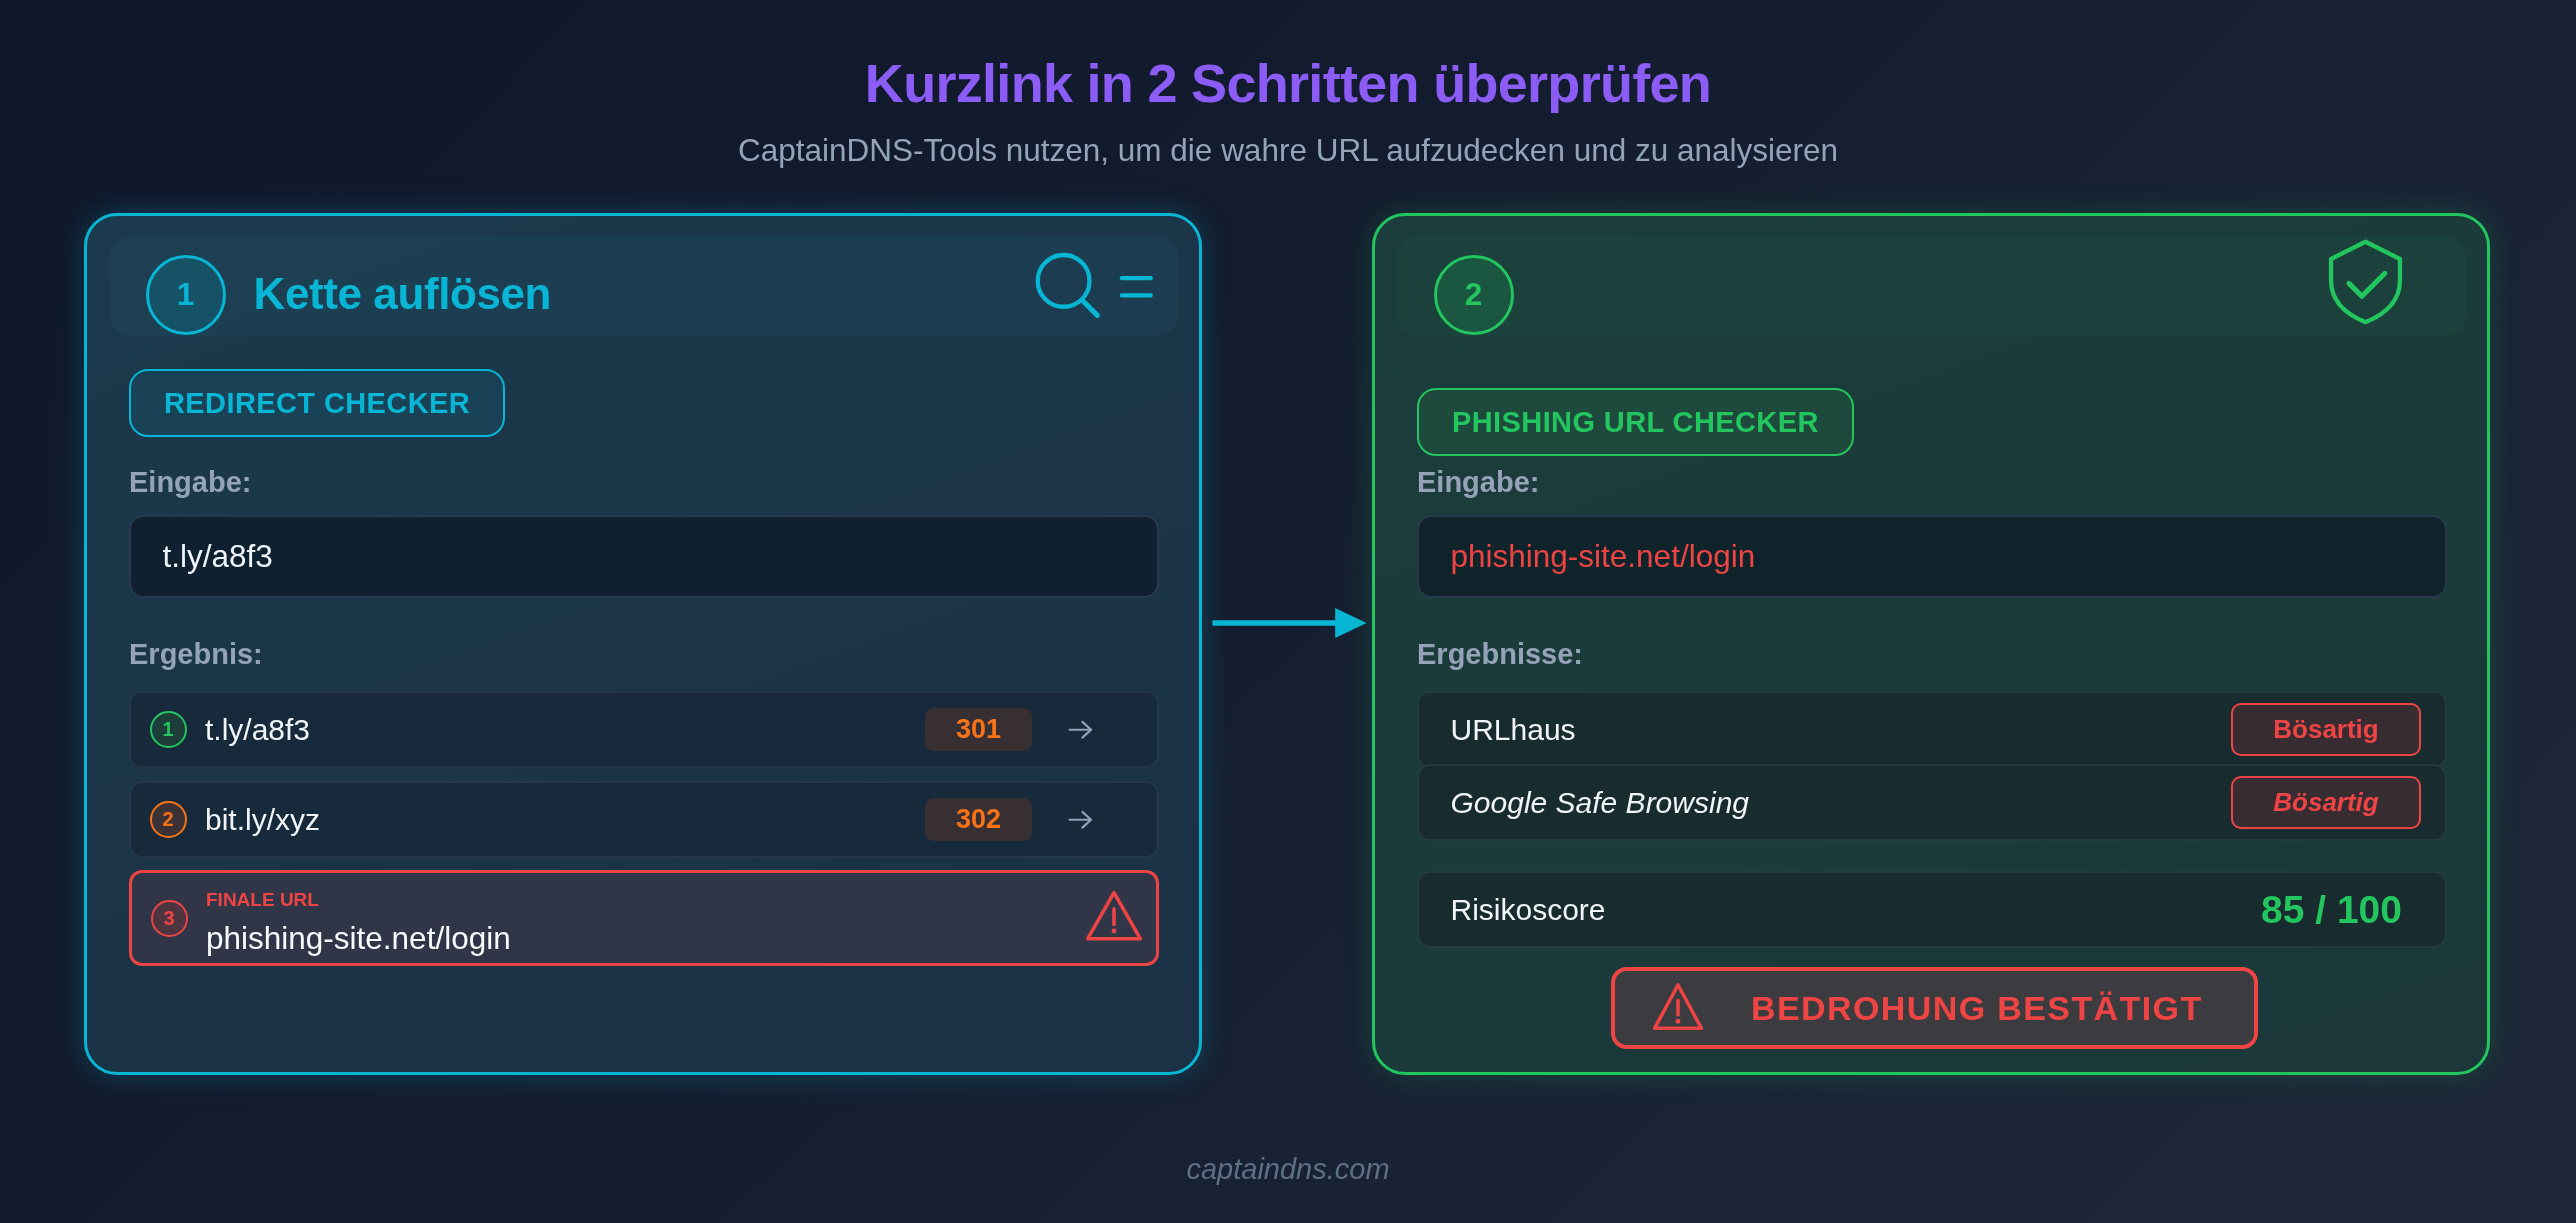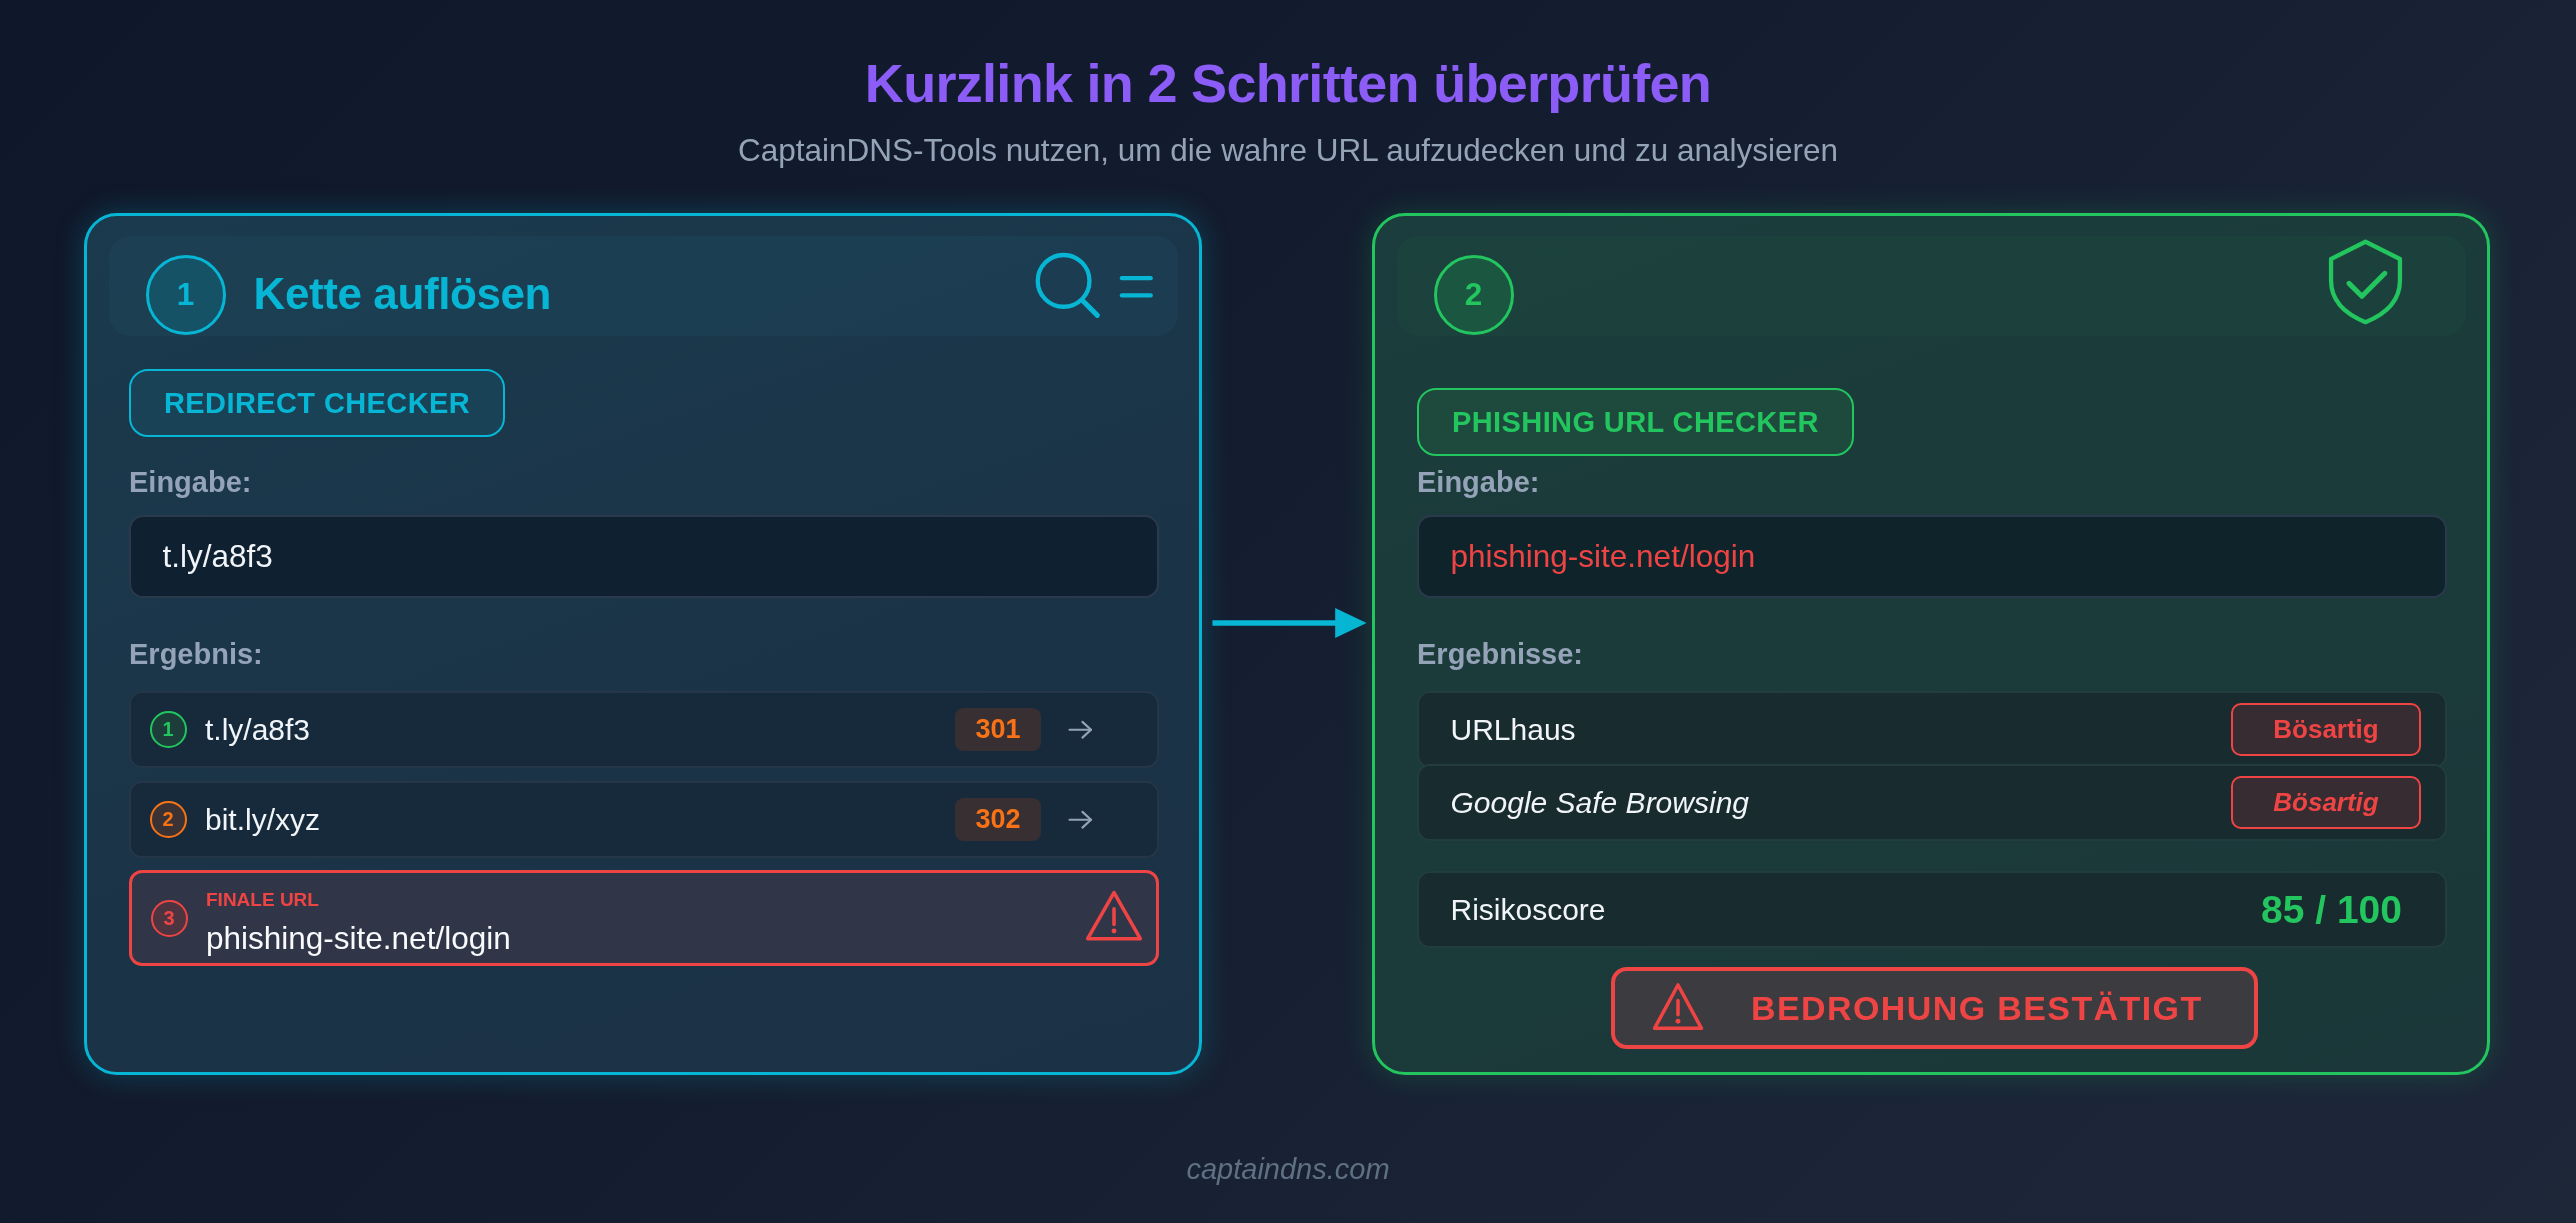--- a/index.html
+++ b/index.html
@@ -81,23 +81,23 @@
   .panel.right .row { background: #182b2f; border-color: #223c40; }
   .num-circle {
     position: absolute; left: 18.6px; width: 37px; height: 37px; border-radius: 50%; border: 2.9px solid;
     display: flex; align-items: center; justify-content: center; font-size: 20px; font-weight: 700;
   }
   .num-green { border-color: #22c55e; color: #22c55e; background: #1c3d3a; }
   .num-orange { border-color: #f97316; color: #f97316; background: #3a3234; }
   .num-red { border-color: #ef4444; color: #ef4444; background: #4c3440; }
   .row-url { position: absolute; left: 74px; font-size: 30px; color: #f1f5f9; }
   .status-code {
-    position: absolute; left: 794px; width: 86px; height: 43px; border-radius: 8.6px;
+    position: absolute; left: 794px; width: 107px; height: 43px; border-radius: 8.6px;
     background: #382f33; color: #f97316; font-size: 27px; font-weight: 700;
-    display: flex; align-items: center; justify-content: center; margin-left: 30px;
+    display: flex; align-items: center; justify-content: center;
   }
   .row-arrow { position: absolute; left: 937px; }
   .row.final {
     background: #303548 !important; border: 3.6px solid #ef4444 !important; height: 96px;
   }
   .final-label { position: absolute; left: 74px; top: 15.7px; font-size: 19px; font-weight: 700; color: #ef4444; }
   .final-url { position: absolute; left: 74px; top: 47px; font-size: 31.5px; color: #f8fafc; }
   .res-name { position: absolute; left: 31.5px; font-size: 30px; color: #f1f5f9; }
   .verdict {
     position: absolute; right: 24px; width: 190px; height: 53px; border-radius: 10px;

